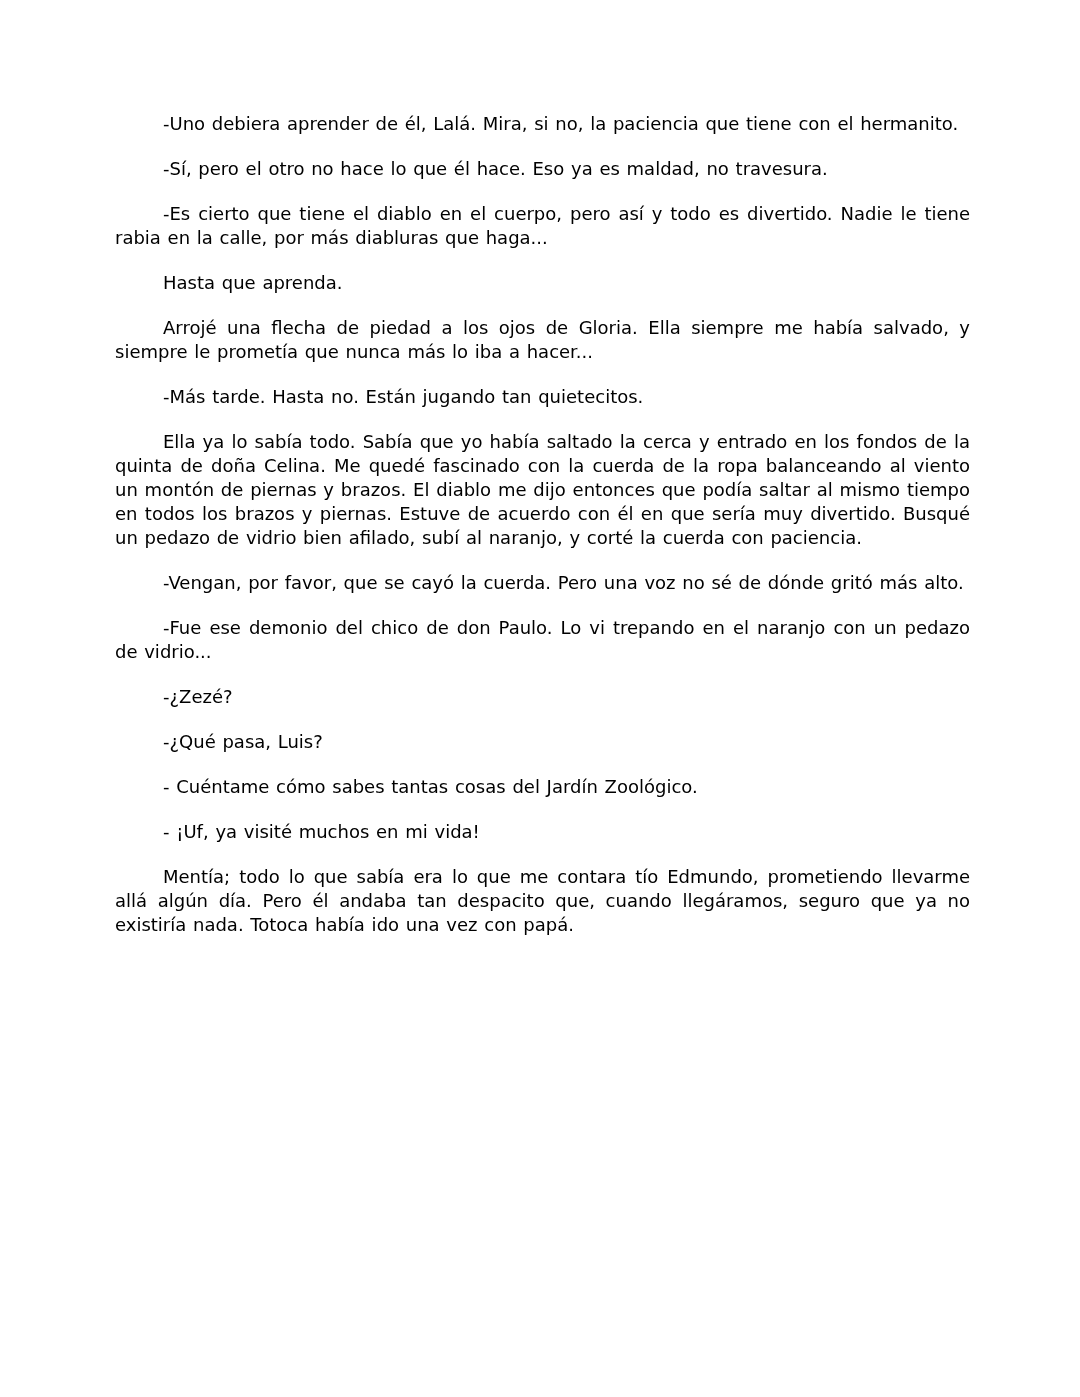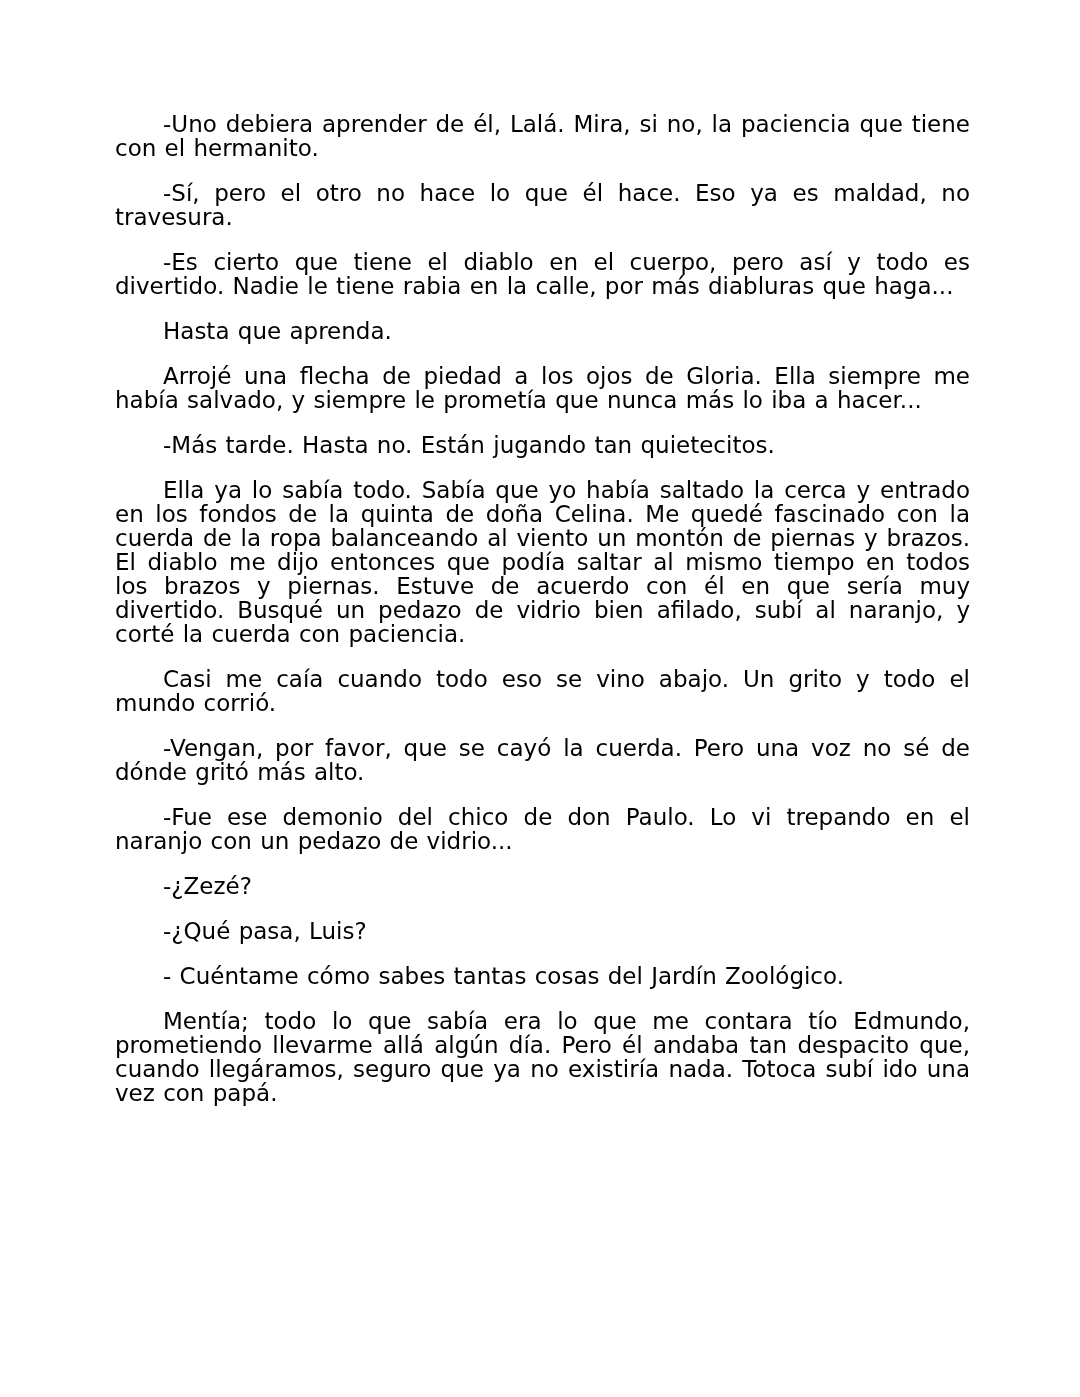--- a/index.html
+++ b/index.html
@@ -8,21 +8,21 @@
     padding: 0;
     background: #ffffff;
   }
   .page {
     position: relative;
     width: 1080px;
     height: 1397px;
     background: #ffffff;
     overflow: hidden;
     font-family: "DejaVu Sans", sans-serif;
-    font-size: 23px;
+    font-size: 18px;
     line-height: 24px;
     color: #000000;
     padding: 112px 110px 0 115px;
   }
   .page p {
     margin: 0 0 21px 0;
     text-align: justify;
     text-indent: 48px;
     word-spacing: 1px;
   }
@@ -31,20 +31,20 @@
 <body>
 
 <div class="page">
   <p>-Uno debiera aprender de él, Lalá. Mira, si no, la paciencia que tiene con el hermanito.</p>
   <p>-Sí, pero el otro no hace lo que él hace. Eso ya es maldad, no travesura.</p>
   <p>-Es cierto que tiene el diablo en el cuerpo, pero así y todo es divertido. Nadie le tiene rabia en la calle, por más diabluras que haga...</p>
   <p>Hasta que aprenda.</p>
   <p>Arrojé una flecha de piedad a los ojos de Gloria. Ella siempre me había salvado, y siempre le prometía que nunca más lo iba a hacer...</p>
   <p>-Más tarde. Hasta no. Están jugando tan quietecitos.</p>
   <p>Ella ya lo sabía todo. Sabía que yo había saltado la cerca y entrado en los fondos de la quinta de doña Celina. Me quedé fascinado con la cuerda de la ropa balanceando al viento un montón de piernas y brazos. El diablo me dijo entonces que podía saltar al mismo tiempo en todos los brazos y piernas. Estuve de acuerdo con él en que sería muy divertido. Busqué un pedazo de vidrio bien afilado, subí al naranjo, y corté la cuerda con paciencia.</p>
-  <p>Casi me caía cuando todo eso se vino abajo. Un grito y todo el mundo corrió.</p>
   <p>-Vengan, por favor, que se cayó la cuerda. Pero una voz no sé de dónde gritó más alto.</p>
   <p>-Fue ese demonio del chico de don Paulo. Lo vi trepando en el naranjo con un pedazo de vidrio...</p>
   <p>-¿Zezé?</p>
   <p>-¿Qué pasa, Luis?</p>
   <p>- Cuéntame cómo sabes tantas cosas del Jardín Zoológico.</p>
-  <p>Mentía; todo lo que sabía era lo que me contara tío Edmundo, prometiendo llevarme allá algún día. Pero él andaba tan despacito que, cuando llegáramos, seguro que ya no existiría nada. Totoca subí ido una vez con papá.</p>
+  <p>- ¡Uf, ya visité muchos en mi vida!</p>
+  <p>Mentía; todo lo que sabía era lo que me contara tío Edmundo, prometiendo llevarme allá algún día. Pero él andaba tan despacito que, cuando llegáramos, seguro que ya no existiría nada. Totoca había ido una vez con papá.</p>
 </div>
 
 </body></html>

